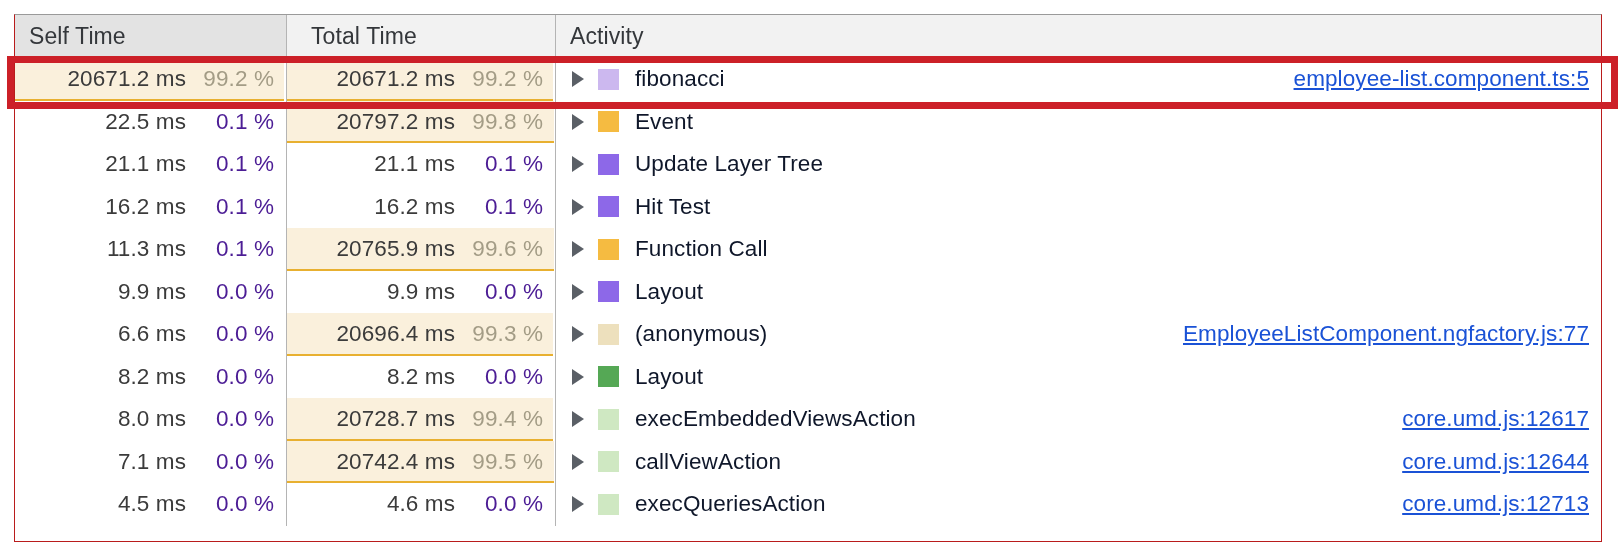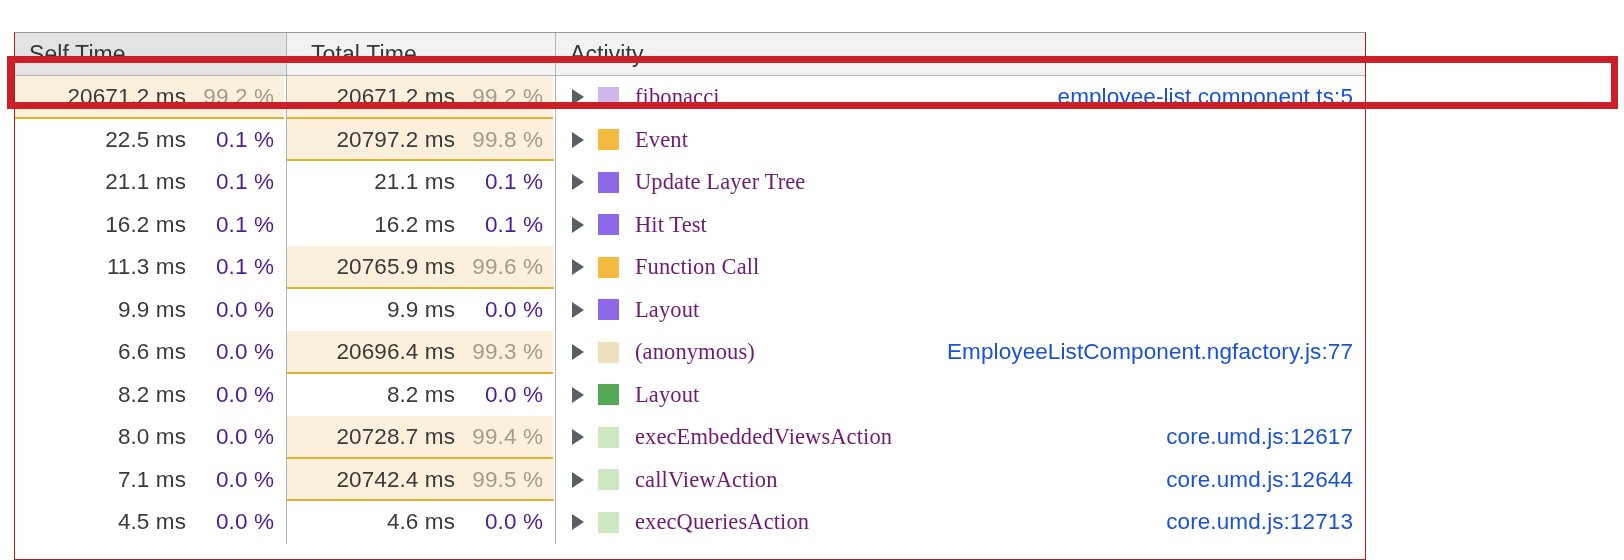--- a/index.html
+++ b/index.html
@@ -15,22 +15,22 @@
   #root {
     position: relative;
     width: 1624px;
     height: 560px;
   }
 
   
   .tree-table {
     position: absolute;
     left: 14px;
-    top: 32px;
-    width: 1352px;
+    top: 14px;
+    width: 1588px;
     height: 528px;
     box-sizing: border-box;
     border: 1px solid #b91c1c;
     border-top: 1px solid #9a9a9a;
     background: #ffffff;
   }
 
   
   .thead {
     display: flex;
@@ -151,31 +151,31 @@
   
   .swatch {
     width: 21px;
     height: 21px;
     flex: none;
     margin-right: 16px;
   }
 
   .act-name {
     font-size: 22.5px;
-    color: #701a75;
+    color: #0f172a;
     white-space: nowrap;
     letter-spacing: 0.1px;
-    font-family: Liberation Serif, serif;
   }
 
   .spacer { flex: 1 1 auto; }
 
   .src-link {
     font-size: 22.5px;
     color: #1a52d6;
+    text-decoration: underline;
     white-space: nowrap;
     cursor: pointer;
     letter-spacing: 0.1px;
   }
 
   
   .annot-box {
     position: absolute;
     left: 7px;
     top: 56px;

